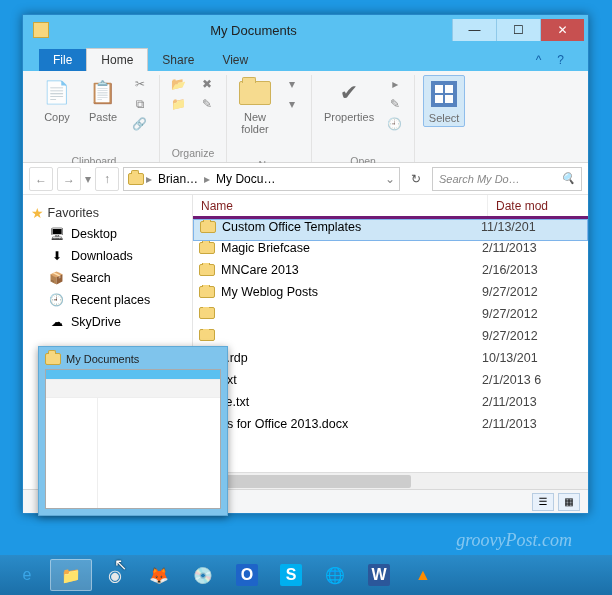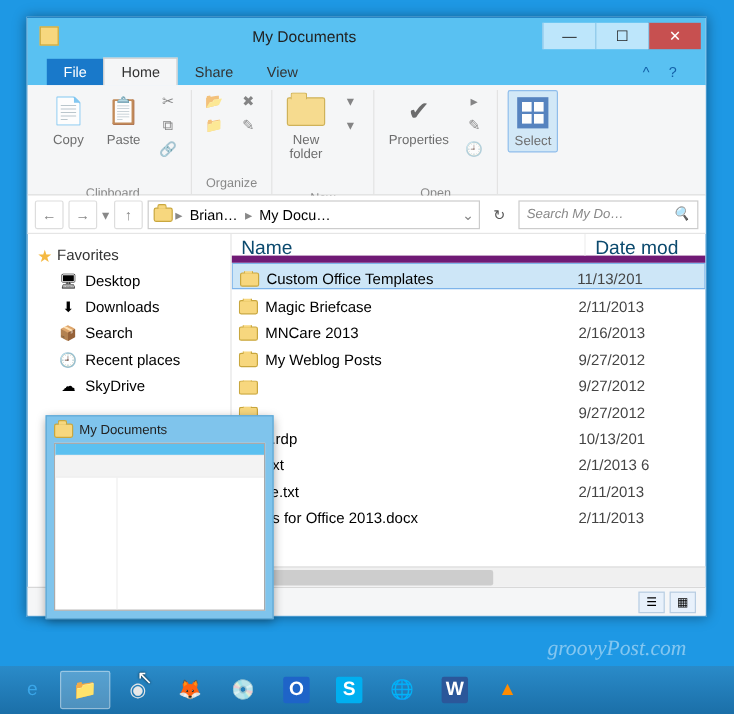--- a/index.html
+++ b/index.html
@@ -40,25 +40,25 @@
 .sep { color:#888; }
 .refresh { width:24px; text-align:center; color:#555; cursor:pointer; }
 .search { width:150px; height:24px; border:1px solid #ccc; padding:0 6px; color:#888; font-style:italic; font-size:11px; display:flex; align-items:center; }
 .content { flex:1; display:flex; overflow:hidden; }
 .sidebar { width:170px; border-right:1px solid #e5e5e5; padding:8px 4px; font-size:12.5px; overflow:hidden; }
 .favhdr { display:flex; align-items:center; gap:4px; padding:2px 4px; color:#333; }
 .star { color:#f5b941; font-size:14px; }
 .favitem { display:flex; align-items:center; gap:6px; padding:3px 4px 3px 22px; cursor:pointer; }
 .favicon { width:16px; height:16px; display:inline-flex; align-items:center; justify-content:center; font-size:12px; }
 .listarea { flex:1; display:flex; flex-direction:column; overflow:hidden; }
-.colhdr { height:24px; border-bottom:6px solid #701a75; display:flex; font-size:16px; color:#0c4a6e; }
+.colhdr { height:24px; border-bottom:3px solid #701a75; display:flex; font-size:12px; color:#7f1d1d; }
 .col-name { flex:1; padding:4px 8px; border-right:1px solid #eee; }
 .col-date { width:100px; padding:4px 8px; }
 .rows { flex:1; overflow:hidden; font-size:12.5px; }
-.row { display:flex; align-items:flex-end; height:22px; padding:0 6px; cursor:pointer; }
+.row { display:flex; align-items:flex-start; height:22px; padding:0 6px; cursor:pointer; }
 .row .rn { flex:1; display:flex; align-items:center; gap:6px; overflow:hidden; white-space:nowrap; }
 .row .rd { width:100px; color:#444; overflow:hidden; white-space:nowrap; }
 .row.sel { background:#cde6f7; border:1px solid #7eb4ea; }
 .hscroll { height:17px; background:#f0f0f0; border-top:1px solid #ddd; position:relative; }
 .hscroll .thumb { position:absolute; left:18px; top:2px; width:200px; height:13px; background:#cdcdcd; border-radius:2px; }
 .status { height:24px; border-top:1px solid #d8d8d8; background:#f5f6f7; display:flex; align-items:center; justify-content:flex-end; padding:0 8px; gap:4px; }
 .viewbtn { width:22px; height:18px; border:1px solid #b8cde2; display:flex; align-items:center; justify-content:center; font-size:10px; cursor:pointer; background:#e8f1fb; }
 .thumbprev { position:absolute; left:38px; top:346px; width:190px; height:170px; background:#7fc4ec; border:1px solid #5fa9d6; box-shadow:0 2px 8px rgba(0,0,0,.4); padding:6px; font-size:11px; display:flex; flex-direction:column; }
 .thumbprev .pt { display:flex; align-items:center; gap:5px; padding-bottom:4px; color:#222; }
 .thumbprev .pimg { flex:1; background:#fff; border:1px solid #aaa; display:flex; flex-direction:column; font-size:6px; overflow:hidden; }

